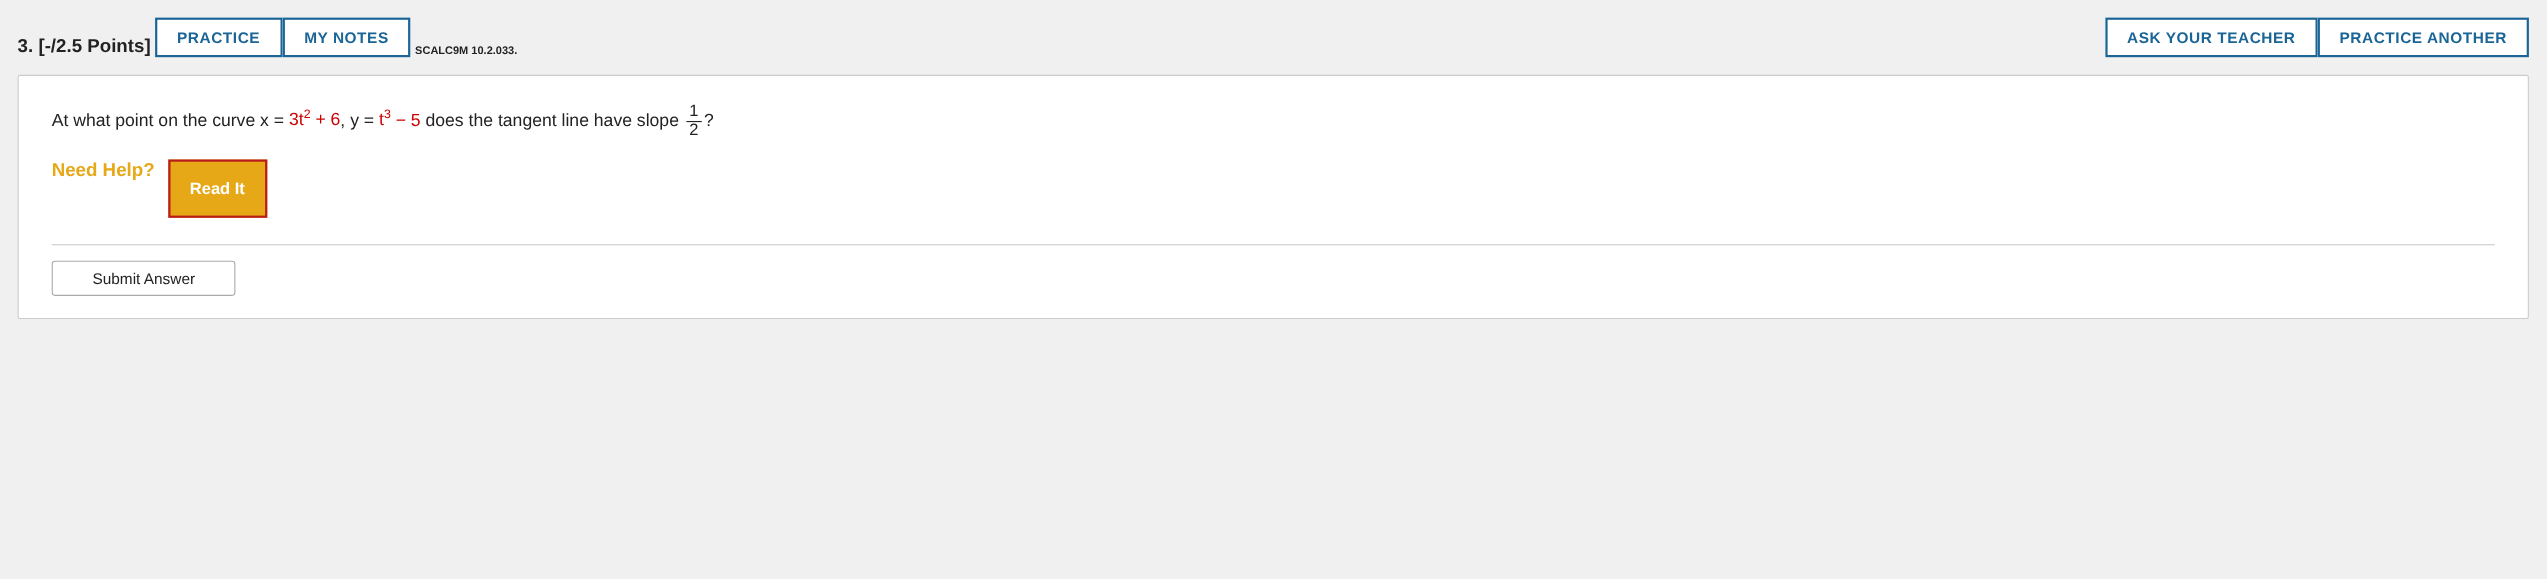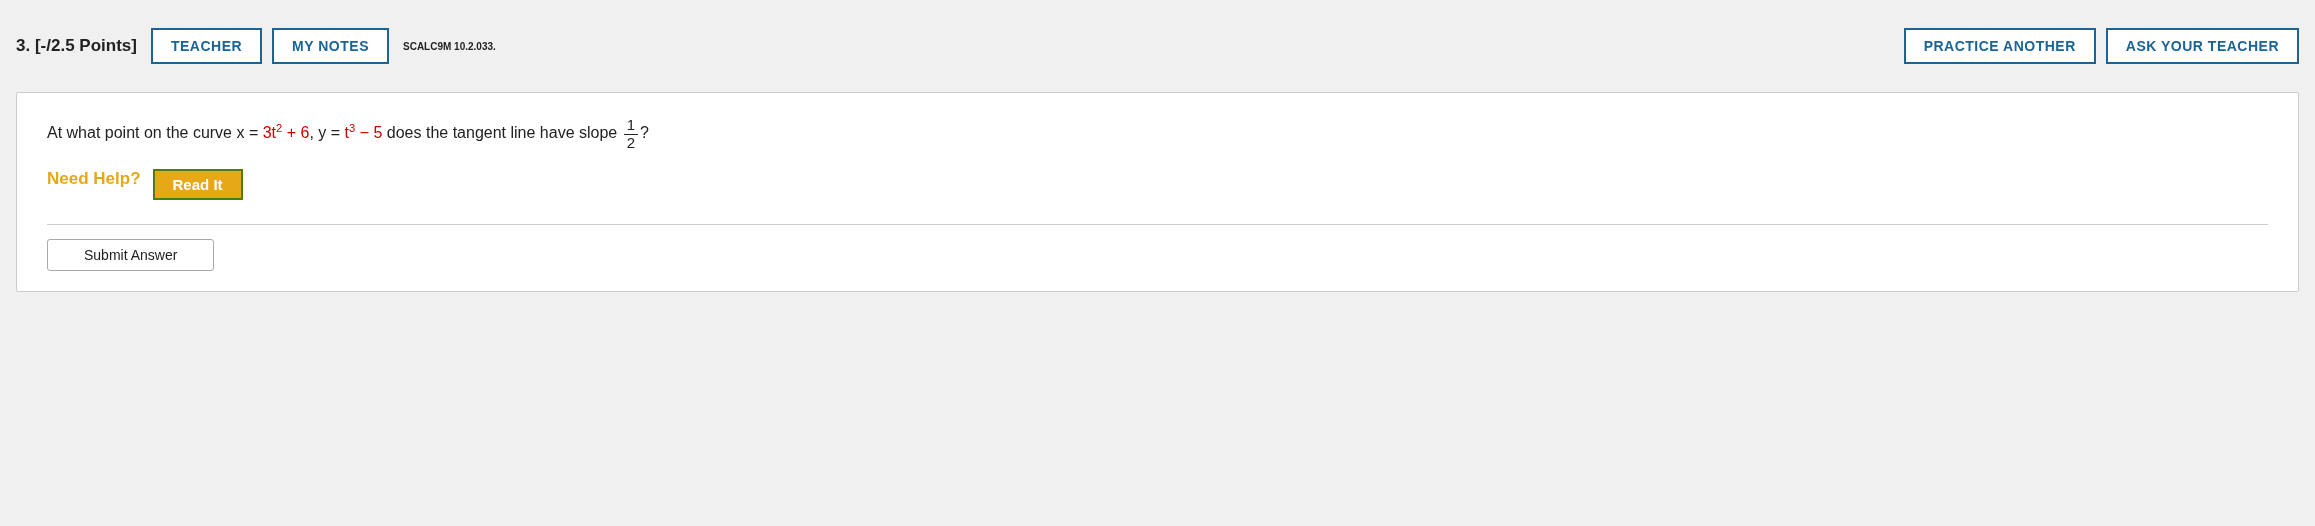--- a/index.html
+++ b/index.html
@@ -12,24 +12,23 @@
 
     .page-wrapper {
       background: #f0f0f0;
       width: 100%;
       min-height: 526px;
     }
 
     
     .header-row {
       display: flex;
-      align-items: center;
-      padding: 28px 16px;
+      align-items: flex-end;
+      padding: 16px 16px;
       background: #f0f0f0;
-      gap: 10px;
     }
 
     .problem-number {
       font-size: 17px;
       font-weight: bold;
       color: #222;
       white-space: nowrap;
       margin-right: 4px;
     }
 
@@ -134,25 +133,25 @@
     }
 
     .need-help-text {
       color: #e6a817;
       font-size: 17px;
       font-weight: bold;
     }
 
     .read-it-btn {
       background: #e6a817;
-      border: 2px solid #4d7c0f;
+      border: 2px solid #b91c1c;
       color: white;
       font-size: 15px;
       font-weight: bold;
-      padding: 5px 18px;
+      padding: 16px 18px;
       cursor: pointer;
     }
 
     
     .divider {
       border: none;
       border-top: 1px solid #ccc;
       margin: 0 0 14px 0;
     }
 
@@ -176,29 +175,29 @@
 <body>
 
 <div class="page-wrapper">
 
   <div class="header-row">
     <span class="problem-number">
       <span>3.</span>
       <span style="font-weight:bold;">[-/2.5 Points]</span>
     </span>
 
-    <button class="btn-outline">TEACHER</button>
+    <button class="btn-outline">PRACTICE</button>
     <button class="btn-outline">MY NOTES</button>
 
     <span class="problem-code">SCALC9M 10.2.033.</span>
 
     <div class="spacer"></div>
 
+    <button class="btn-outline">ASK YOUR TEACHER</button>
     <button class="btn-outline">PRACTICE ANOTHER</button>
-    <button class="btn-outline">ASK YOUR TEACHER</button>
   </div>
 
   <div class="content-box">
 
     
     <div class="question-text">
       <span>At what point on the curve x = </span><span class="var-red">3t<sup>2</sup> + 6</span><span>, y = </span><span class="var-red">t<sup>3</sup></span> <span class="var-red"> − </span><span class="var-red">5</span><span> does the tangent line have slope </span><span class="fraction">
         <span class="num">1</span>
         <span class="den">2</span>
       </span><span>?</span>

